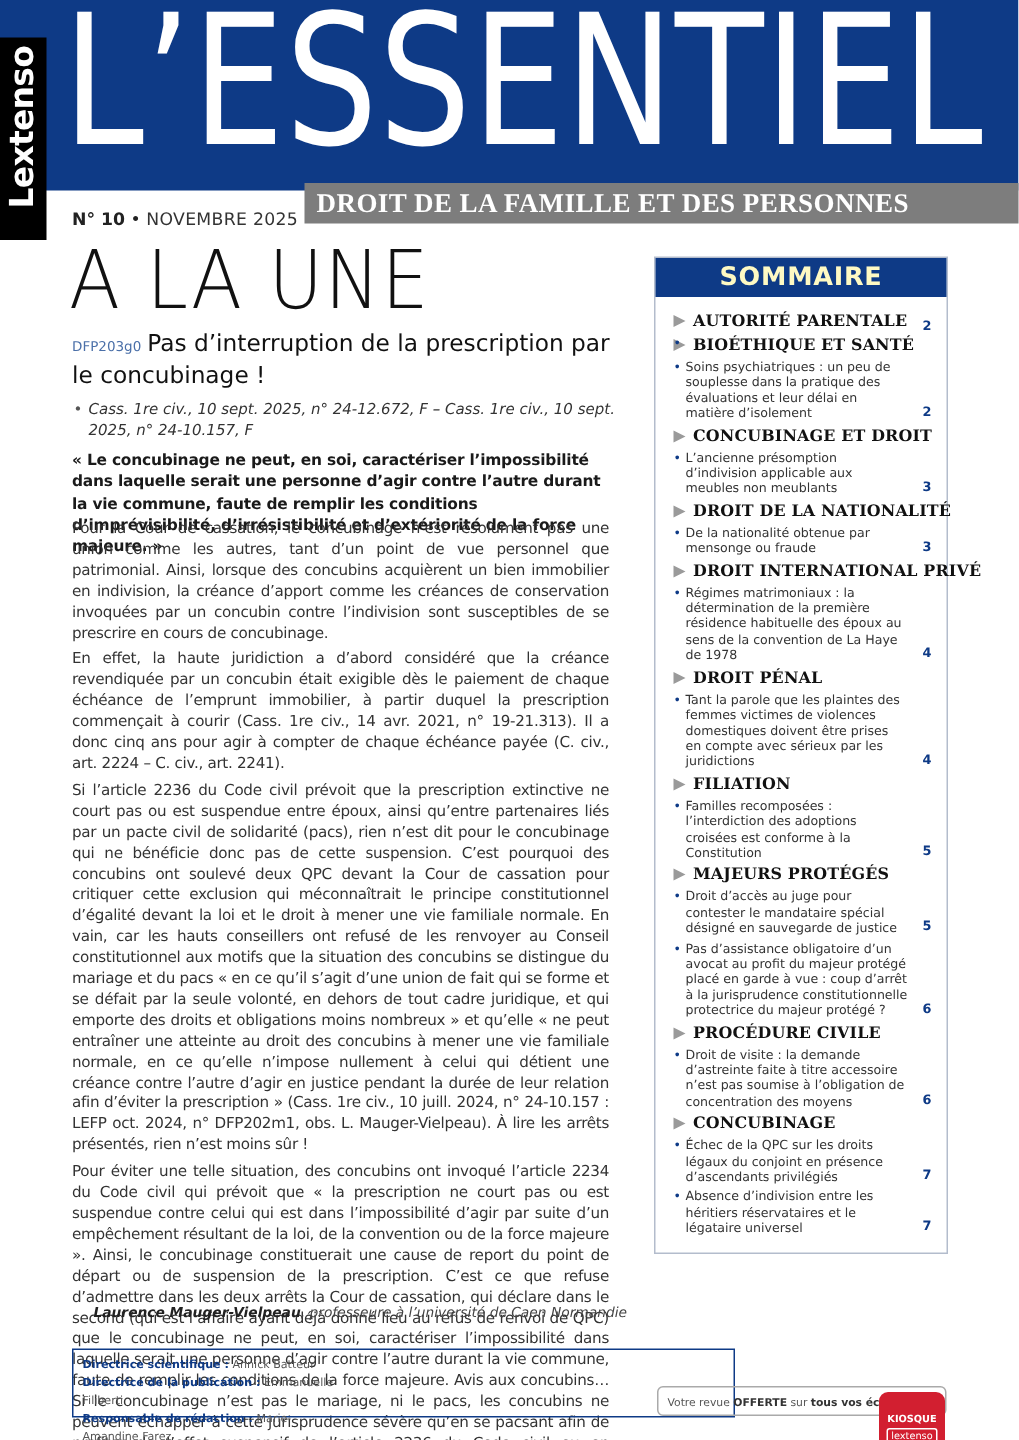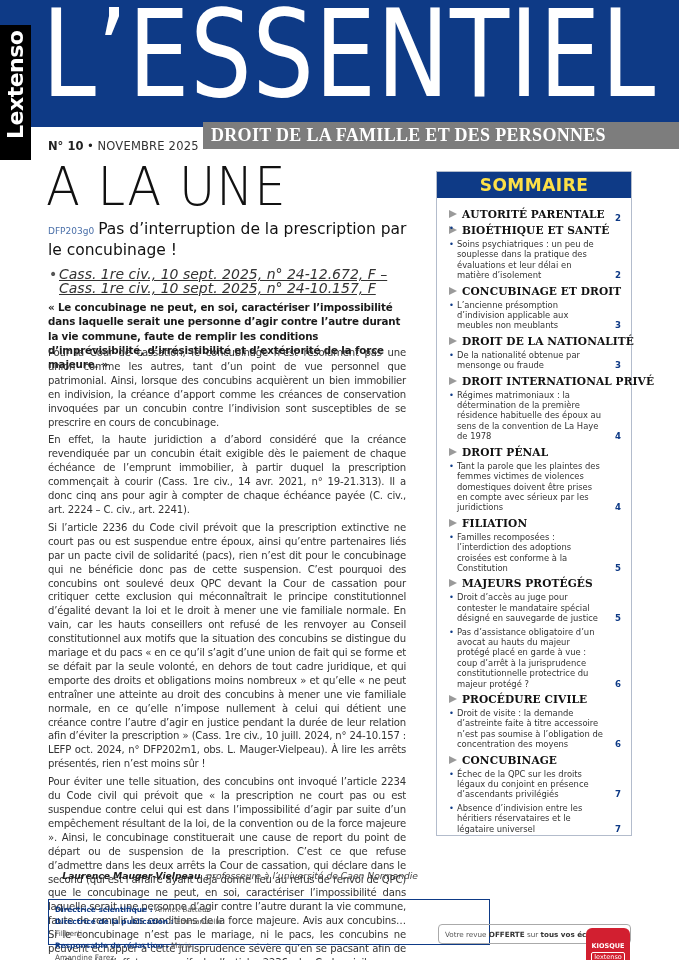--- a/index.html
+++ b/index.html
@@ -19,21 +19,21 @@
   .issue-line { position: absolute; left: 48px; top: 139px; font-size: 11.5px; color: #222; white-space: nowrap; }
   .issue-line b { font-weight: bold; }
   .issue-line .date { font-family: "DejaVu Sans", sans-serif; color: #333; letter-spacing: 0.2px; }
 
   
   .une { position: absolute; left: 46px; top: 160px; font-family: "DejaVu Sans", sans-serif; font-weight: normal;
     font-size: 54px; color: #111; letter-spacing: 1px; line-height: 1; transform: scaleX(0.92); transform-origin: left top; font-weight: 200; }
   .article-head { position: absolute; left: 48px; top: 219px; width: 370px; }
   .ref-code { font-size: 9px; color: #4a6fa8; margin-right: 4px; }
   .article-title { font-size: 15.5px; color: #111; line-height: 21px; text-align: center; }
-  .citations { position: absolute; left: 48px; top: 267px; width: 370px; font-size: 14px; font-style: italic; color: #333; line-height: 14px; padding-left: 11px; text-decoration: underline; }
+  .citations { position: absolute; left: 48px; top: 267px; width: 370px; font-size: 10px; font-style: italic; color: #333; line-height: 14px; padding-left: 11px; }
   .citations::before { content: "•"; position: absolute; left: 1px; font-style: normal; color: #555; }
   .quote { position: absolute; left: 48px; top: 300px; width: 358px; font-size: 10.3px; font-weight: bold; color: #1a1a1a; line-height: 14.3px; letter-spacing: -0.15px; }
   .body { position: absolute; left: 48px; top: 346px; width: 358px; font-size: 10.1px; color: #333; line-height: 13.9px; text-align: justify; letter-spacing: -0.2px; }
   .body p { margin-bottom: 4px; }
   .signature { position: absolute; left: 60px; top: 870px; width: 358px; text-align: right; font-size: 9.2px; font-style: italic; color: #444; }
   .signature b { font-weight: bold; color: #222; }
 
   
   .credits { position: absolute; left: 48px; top: 899px; width: 442px; height: 46px; border: 1px solid #0e3a86; padding: 4px 6px; font-size: 7.4px; color: #555; }
   .credits .col1 { position: absolute; left: 6px; top: 4px; width: 170px; line-height: 12px; }
@@ -41,21 +41,21 @@
   .credits .lbl { color: #0e3a86; font-weight: bold; }
 
   
   .kiosque-box { position: absolute; left: 438px; top: 924px; width: 193px; height: 20px; border: 1px solid #aaa; border-radius: 4px; font-size: 7.2px; color: #555; padding: 5px 6px; white-space: nowrap; }
   .kiosque-box b { color: #333; }
   .kiosque-logo { position: absolute; left: 586px; top: 928px; width: 44px; height: 43px; background: #d21f30; border-radius: 6px; color: #fff; font-size: 6.5px; text-align: center; padding-top: 14px; font-weight: bold; }
   .kiosque-logo .sub { display: inline-block; border: 1px solid #fff; border-radius: 2px; padding: 0 2px; margin-top: 2px; font-weight: normal; }
 
   
   .sommaire { position: absolute; left: 436px; top: 171px; width: 196px; height: 665px; border: 1px solid #b3bccc; }
-  .som-head { height: 26px; background: #0e3a86; color: #fde047; font-weight: bold; font-size: 17px; text-align: center; line-height: 26px; letter-spacing: 0.5px; }
+  .som-head { height: 26px; background: #0e3a86; color: #fef9c3; font-weight: bold; font-size: 17px; text-align: center; line-height: 26px; letter-spacing: 0.5px; }
   .som-list { padding: 10px 8px 0 12px; }
   .som-section { margin-bottom: 4px; }
   .som-heading { display: flex; align-items: center; font-family: "DejaVu Serif", serif; font-weight: bold; font-size: 10.6px; color: #111; margin-bottom: 3px; letter-spacing: 0.1px; white-space: nowrap; }
   .som-heading .tri { width: 0; height: 0; border-top: 4.5px solid transparent; border-bottom: 4.5px solid transparent; border-left: 8px solid #9a9a9a; margin-right: 5px; flex-shrink: 0; }
   .som-item { position: relative; font-size: 8.4px; color: #333; line-height: 10.4px; padding-left: 8px; padding-right: 18px; margin-bottom: 3px; }
   .som-item::before { content: "•"; position: absolute; left: 0; top: 0; color: #0e3a86; }
   .som-item .pg { position: absolute; right: 2px; bottom: 0; color: #0e3a86; font-weight: bold; font-size: 8.6px; }
 </style>
 </head>
 <body>
@@ -142,21 +142,21 @@
           <span>FILIATION</span>
         </div>
         <div class="som-item"><span>Familles recomposées : l’interdiction des adoptions croisées est conforme à la Constitution</span><span class="pg">5</span></div>
       </div>
       <div class="som-section">
         <div class="som-heading">
           <span class="tri"></span>
           <span>MAJEURS PROTÉGÉS</span>
         </div>
         <div class="som-item"><span>Droit d’accès au juge pour contester le mandataire spécial désigné en sauvegarde de justice</span><span class="pg">5</span></div>
-        <div class="som-item"><span>Pas d’assistance obligatoire d’un avocat au hauts du majeur protégé placé en garde à vue : coup d’arrêt à la jurisprudence constitutionnelle protectrice du majeur protégé ?</span><span class="pg">6</span></div>
+        <div class="som-item"><span>Pas d’assistance obligatoire d’un avocat au profit du majeur protégé placé en garde à vue : coup d’arrêt à la jurisprudence constitutionnelle protectrice du majeur protégé ?</span><span class="pg">6</span></div>
       </div>
       <div class="som-section">
         <div class="som-heading">
           <span class="tri"></span>
           <span>PROCÉDURE CIVILE</span>
         </div>
         <div class="som-item"><span>Droit de visite : la demande d’astreinte faite à titre accessoire n’est pas soumise à l’obligation de concentration des moyens</span><span class="pg">6</span></div>
       </div>
       <div class="som-section">
         <div class="som-heading">

